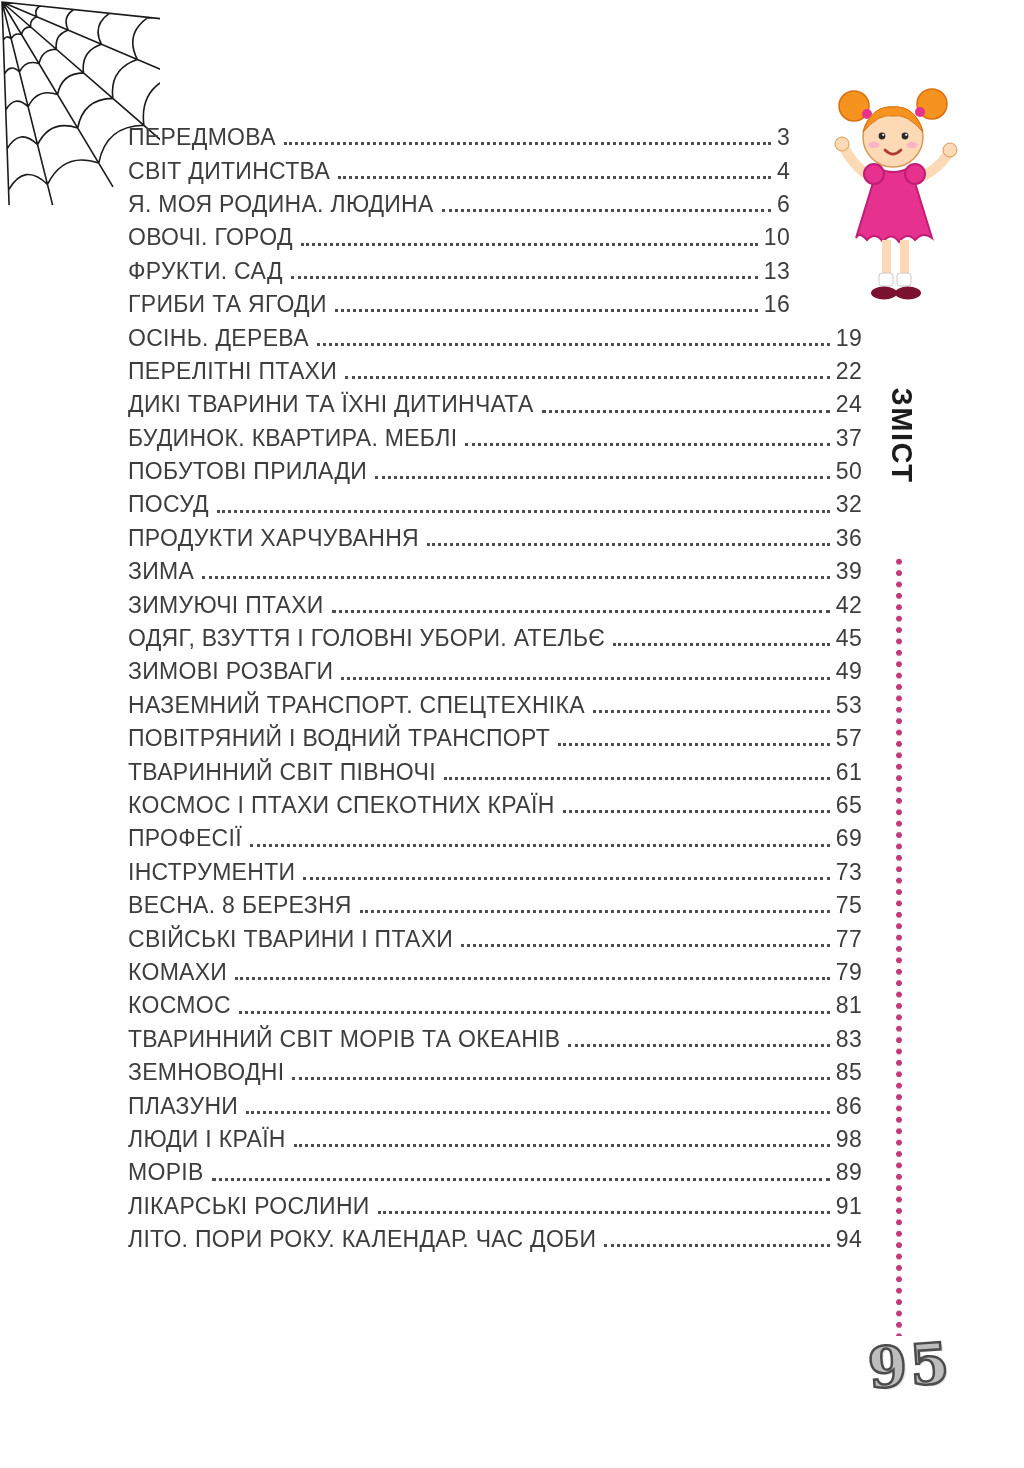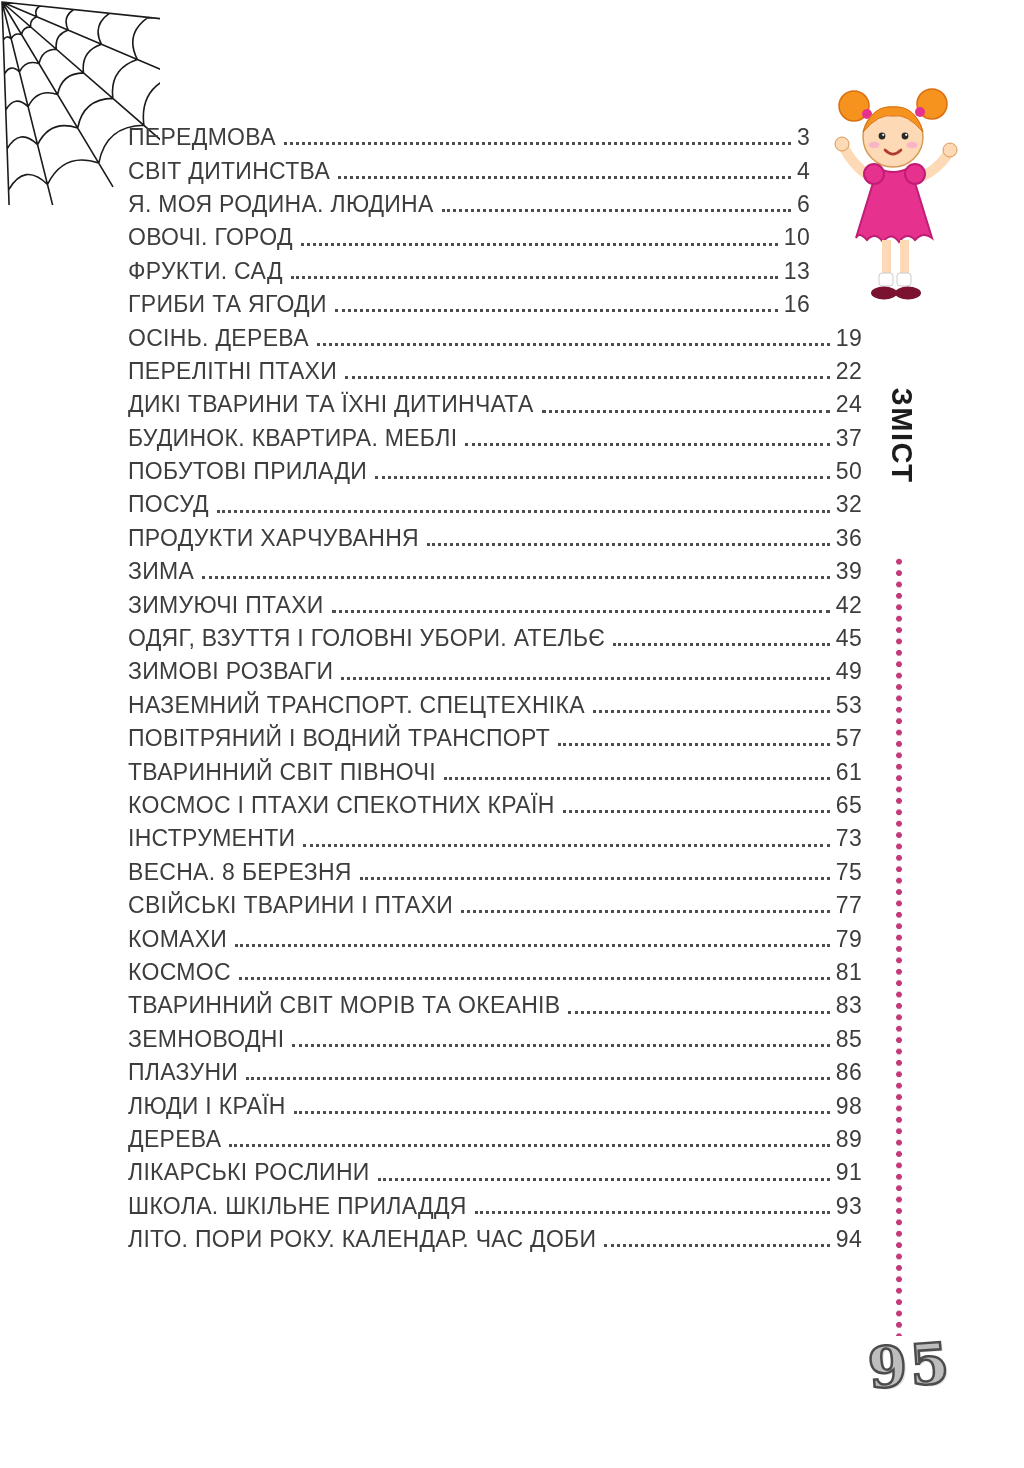--- a/index.html
+++ b/index.html
@@ -29,21 +29,21 @@
     list-style:none; margin:0; padding:0;
   }
   .toc li {
     display:flex;
     align-items:center;
     height:33.4px;
     font-size:23px;
     letter-spacing:0.3px;
     color:#3d3d3d;
   }
-  .toc li.short { margin-right:52px; }
+  .toc li.short { margin-right:72px; }
   .toc .title { white-space:nowrap; }
   .toc .leader {
     flex:1;
     min-width:18px;
     border-bottom:3px dotted #4d4d4d;
     align-self:flex-end;
     margin:0 6px 9px 8px;
   }
   .toc .pnum { white-space:nowrap; }
 
@@ -232,20 +232,25 @@
       <span class="title">ТВАРИННИЙ СВІТ ПІВНОЧІ</span>
       <span class="leader"></span>
       <span class="pnum">61</span>
     </li>
     <li class="">
       <span class="title">КОСМОС І ПТАХИ СПЕКОТНИХ КРАЇН</span>
       <span class="leader"></span>
       <span class="pnum">65</span>
     </li>
     <li class="">
+      <span class="title">ПРОФЕСІЇ</span>
+      <span class="leader"></span>
+      <span class="pnum">69</span>
+    </li>
+    <li class="">
       <span class="title">ІНСТРУМЕНТИ</span>
       <span class="leader"></span>
       <span class="pnum">73</span>
     </li>
     <li class="">
       <span class="title">ВЕСНА. 8 БЕРЕЗНЯ</span>
       <span class="leader"></span>
       <span class="pnum">75</span>
     </li>
     <li class="">
@@ -277,35 +282,30 @@
       <span class="title">ПЛАЗУНИ</span>
       <span class="leader"></span>
       <span class="pnum">86</span>
     </li>
     <li class="">
       <span class="title">ЛЮДИ І КРАЇН</span>
       <span class="leader"></span>
       <span class="pnum">98</span>
     </li>
     <li class="">
-      <span class="title">ДЕРЕВА</span>
+      <span class="title">МОРІВ</span>
       <span class="leader"></span>
       <span class="pnum">89</span>
     </li>
     <li class="">
       <span class="title">ЛІКАРСЬКІ РОСЛИНИ</span>
       <span class="leader"></span>
       <span class="pnum">91</span>
     </li>
     <li class="">
-      <span class="title">ШКОЛА. ШКІЛЬНЕ ПРИЛАДДЯ</span>
-      <span class="leader"></span>
-      <span class="pnum">93</span>
-    </li>
-    <li class="">
       <span class="title">ЛІТО. ПОРИ РОКУ. КАЛЕНДАР. ЧАС ДОБИ</span>
       <span class="leader"></span>
       <span class="pnum">94</span>
     </li>
   </ol>
 
 <div class="zmist">ЗМІСТ</div>
 
 <div class="dotline"></div>
 

